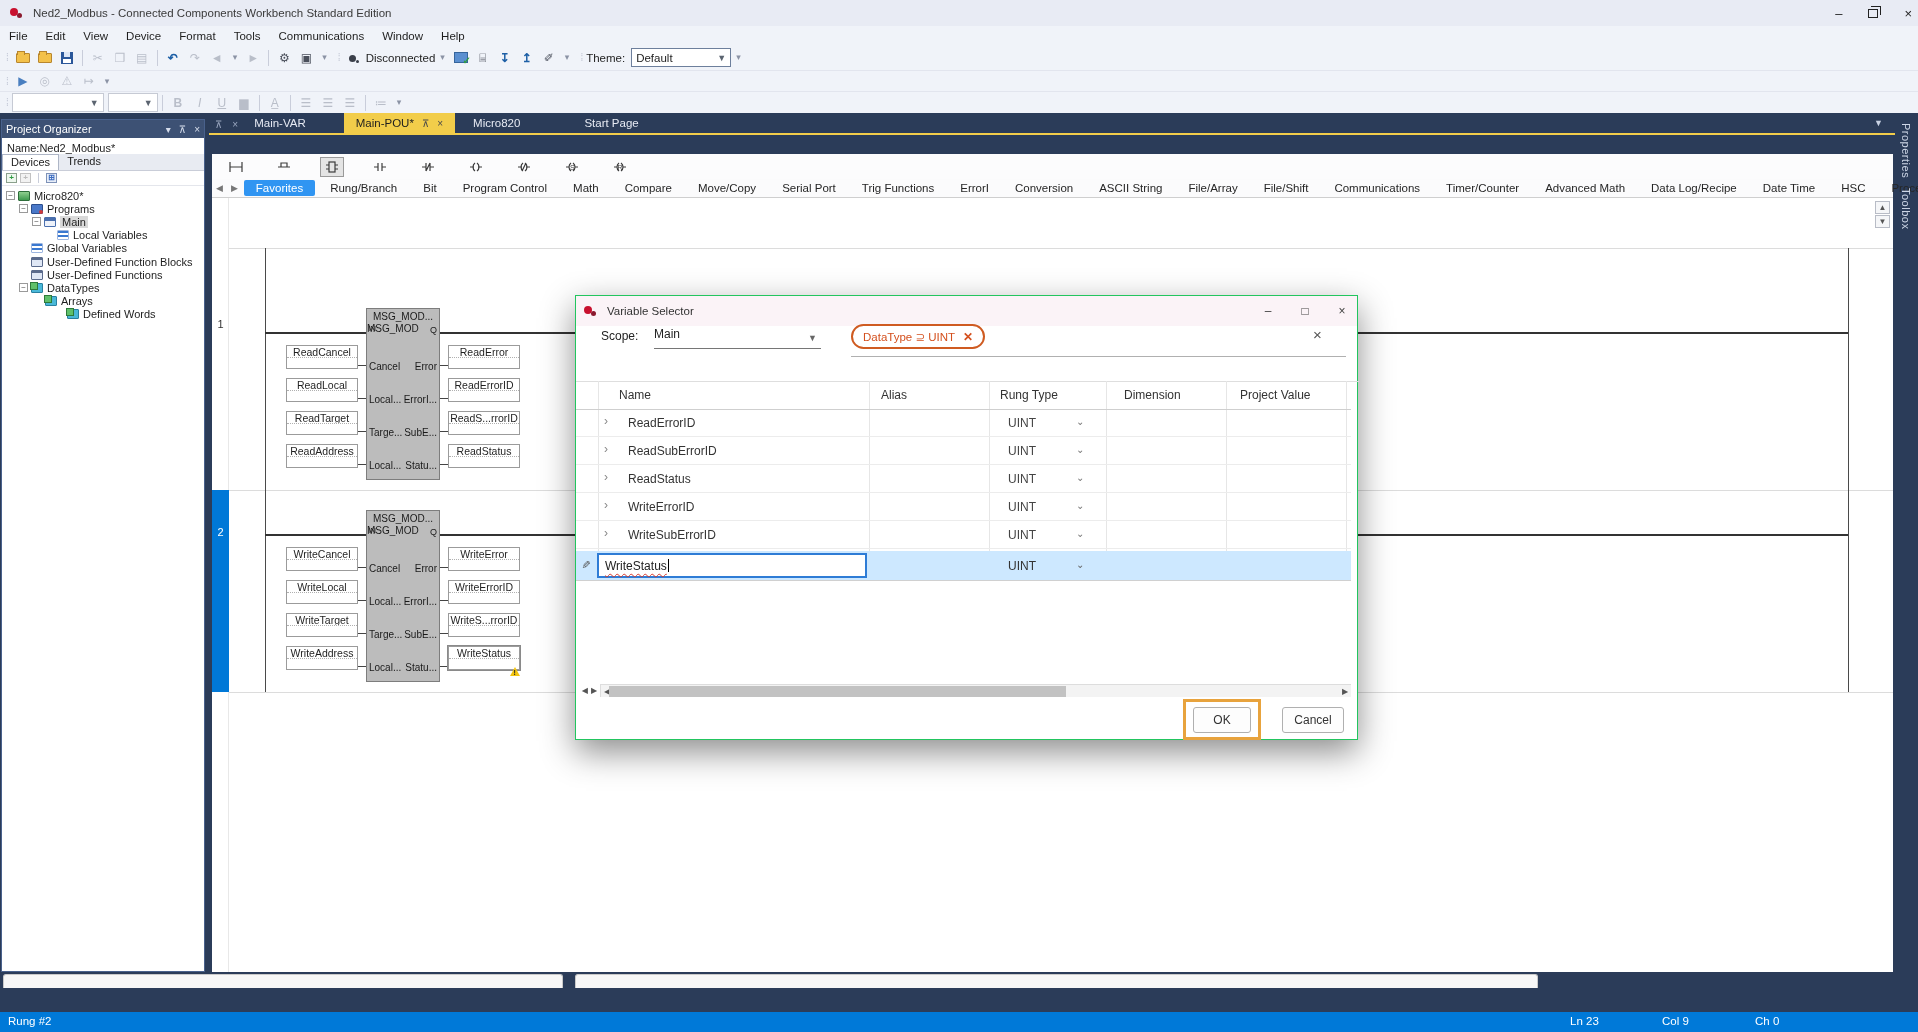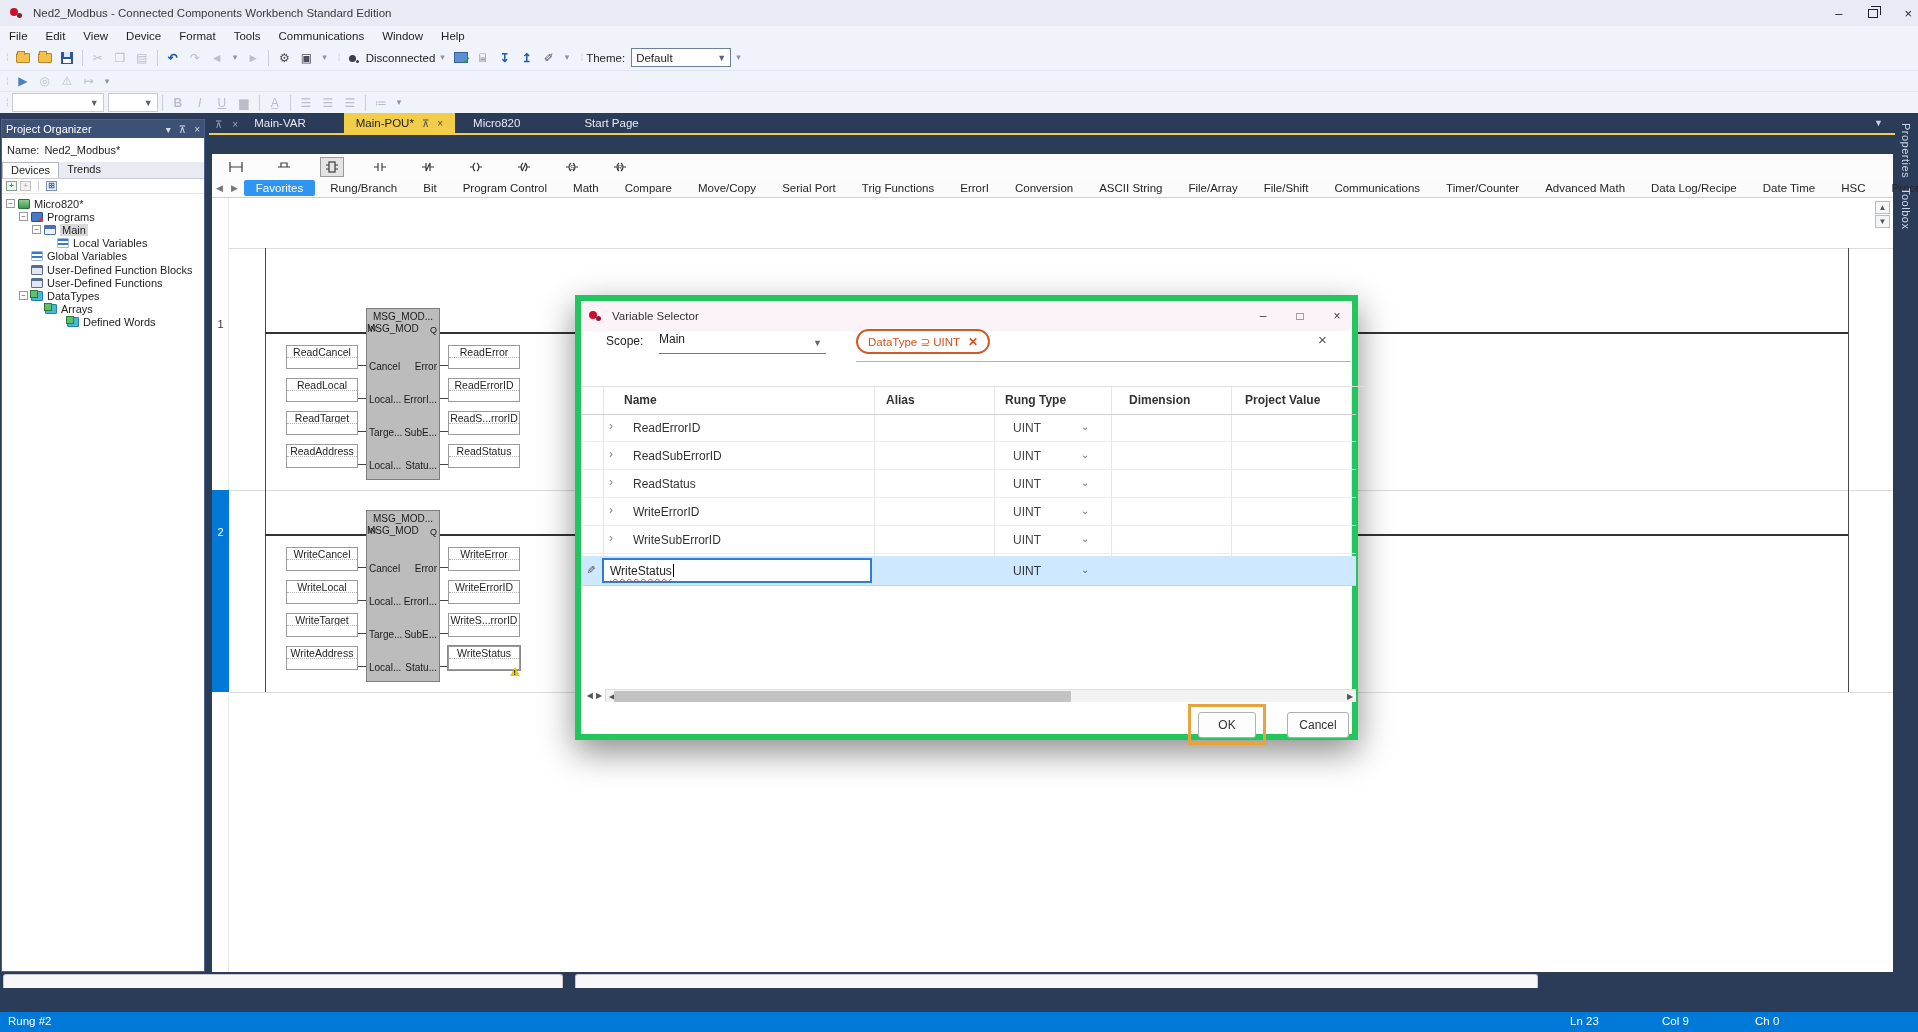--- a/index.html
+++ b/index.html
@@ -37,21 +37,21 @@
   .combo .car{color:#5b6470;font-size:9px;margin-left:6px}
   .combo.dis{border-color:#c6cad4;color:#b9bec9}
   .status-dot{position:relative;width:12px;height:10px}
   .status-dot::before{content:"";position:absolute;left:0;top:2px;width:7px;height:7px;border-radius:50%;background:#3a3f4a}
   .status-dot::after{content:"";position:absolute;left:7px;top:7px;width:3px;height:3px;border-radius:50%;background:#3a3f4a}
   
   .po{position:absolute;left:1px;top:119px;width:204px;height:853px;background:#fff;border:1px solid #49618c;display:flex;flex-direction:column}
   .po-header{height:18px;background:#3d5174;color:#fff;font-size:11px;display:flex;align-items:center;padding:0 4px}
   .po-header .spacer{flex:1}
   .po-hico{color:#d7deec;font-size:10px;margin-left:8px}
-  .po-name{height:16px;display:flex;align-items:center;font-size:11px;padding:12px 5px;gap:5px}
+  .po-name{height:16px;display:flex;align-items:flex-start;font-size:11px;padding:4px 5px;}
   .po-tabs{height:17px;display:flex;background:#e8ebf2;border-bottom:1px solid #c9cdd8;font-size:11px}
   .po-tab{padding:1px 8px;color:#222}
   .po-tab.active{background:#fff;border:1px solid #aeb6c6;border-bottom:none}
   .po-toolbar{height:15px;display:flex;align-items:center;gap:3px;padding:0 4px;border-bottom:1px solid #e4e6ec}
   .po-ico{width:11px;height:10px;border:1px solid #8aa08c;background:#eef7ee;font-size:8px;line-height:8px;text-align:center;color:#2f9e44;font-weight:bold}
   .po-ico.gray{border-color:#c2c2c2;background:#f2f2f2;color:#bbb}
   .po-ico.net{border-color:#7e92b8;background:#e8eef8;color:#3a6bc0}
   .tree{flex:1;font-size:11px;padding-top:3px;overflow:hidden}
   .trow{height:13.2px;display:flex;align-items:center;white-space:nowrap}
   .exp{display:inline-block;width:9px;height:9px;border:1px solid #9a9a9a;background:#fff;color:#555;font-size:8px;line-height:7px;text-align:center;margin-right:3px;flex:none}
@@ -114,34 +114,34 @@
   .right-strip{position:absolute;left:1895px;top:113px;width:23px;height:875px}
   .vtab{writing-mode:vertical-rl;color:#cdd6e6;font-size:11px;margin:10px 0 0 5px;letter-spacing:0.5px}
   
   .dock-box{position:absolute;height:14px;background:#f7f7f7;border:1px solid #c9c9c9;border-bottom:none;border-radius:3px 3px 0 0}
   .bottom-tabs{position:absolute;left:0;top:988px;width:100%;height:24px;background:#24344f}
   .btab{position:absolute;top:4px;font-size:11.5px;color:#e8ebf3}
   .btab-bar{position:absolute;top:19px;height:4px;background:#516082}
   .statusbar{position:absolute;left:0;top:1012px;width:100%;height:20px;background:#0079d8;color:#fff;font-size:11.5px}
   .sb-item{position:absolute;top:3px}
   
-  .dialog{position:absolute;left:575px;top:295px;width:783px;height:445px;background:#fff;border:6px solid #22c55e;box-shadow:0 12px 32px rgba(0,0,0,.45);z-index:50;font-size:12px}
+  .dialog{position:absolute;left:575px;top:295px;width:783px;height:445px;background:#fff;border:1px solid #22c55e;box-shadow:0 12px 32px rgba(0,0,0,.45);z-index:50;font-size:12px}
   .dlg-title{position:relative;height:30px;background:#fbf3f7;display:flex;align-items:center}
   .dlg-title-text{font-size:11.5px;color:#333}
   .dlg-ctl{position:absolute;top:0;height:30px;display:flex;align-items:center;justify-content:center;width:30px;color:#444;font-size:12px}
   .scope-label{position:absolute;left:25px;top:33px;color:#222}
   .scope-combo{position:absolute;left:78px;top:31px;width:167px;height:22px;border-bottom:1px solid #767676;color:#222}
   .scope-combo .car{position:absolute;right:4px;top:6px;color:#666;font-size:9px}
   .chip{position:absolute;left:275px;top:28px;height:25px;border:2px solid #cf5b21;border-radius:13px;display:flex;align-items:center;padding:0 10px;color:#d4501e;font-size:11.5px;gap:8px}
   .chip .x{font-weight:bold;font-size:12px}
   .filter-line{position:absolute;left:275px;top:60px;width:495px;height:1px;background:#b0b0b0}
   .clear-x{position:absolute;left:737px;top:30px;font-size:15px;color:#555}
   .grid-top{position:absolute;left:0;top:85px;width:783px;height:1px;background:#dedede}
   .gcol{position:absolute;top:85px;height:200px;width:1px;background:#e6e6e6}
-  .ghead{position:absolute;top:92px;font-weight:bold;font-size:12px;color:#333}
+  .ghead{position:absolute;top:92px;font-weight:normal;font-size:12px;color:#333}
   .ghead-line{position:absolute;left:0;top:113px;width:775px;height:1px;background:#cfcfcf}
   .grow{position:absolute;left:0;width:775px;height:28px;border-bottom:1px solid #ececec}
   .grow .chev{position:absolute;left:28px;top:5px;color:#888;font-size:12px}
   .grow .nm{position:absolute;left:52px;top:7px;color:#333}
   .grow .ty{position:absolute;left:432px;top:7px;color:#444}
   .grow .tchev{position:absolute;left:500px;top:7px;color:#777;font-size:10px}
   .editrow{position:absolute;left:0;top:255px;width:775px;height:30px;background:#cde8ff;border-bottom:1px solid #d0d0d0}
   .pencil{position:absolute;left:5px;top:7px;color:#555;font-size:11px;transform:rotate(90deg)}
   .editbox{position:absolute;left:21px;top:2px;width:270px;height:25px;background:#fff;border:2px solid #2e7cd6;display:flex;align-items:center;padding-left:6px}
   .squig{text-decoration:underline wavy #d83b2e;text-decoration-thickness:1px;text-underline-offset:3px;color:#222}

